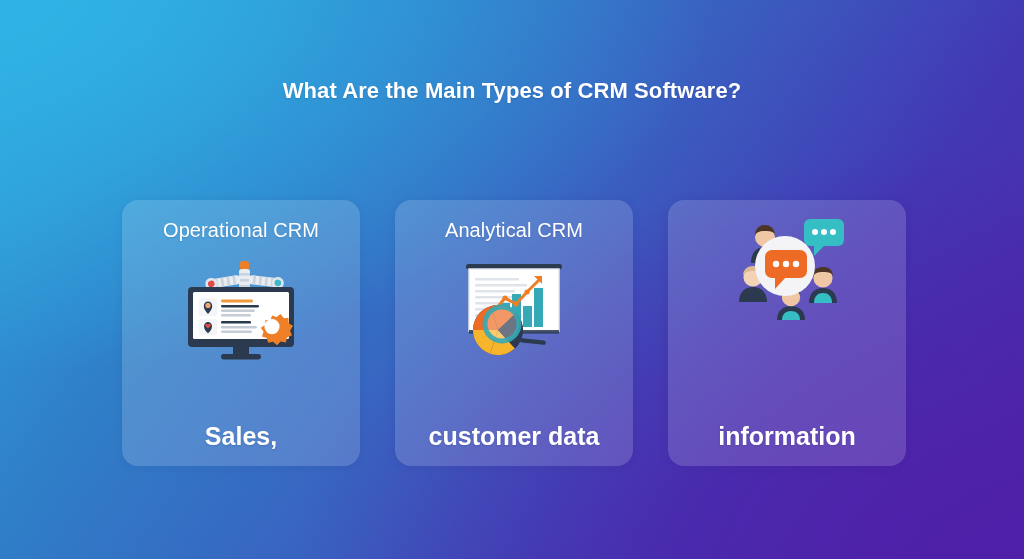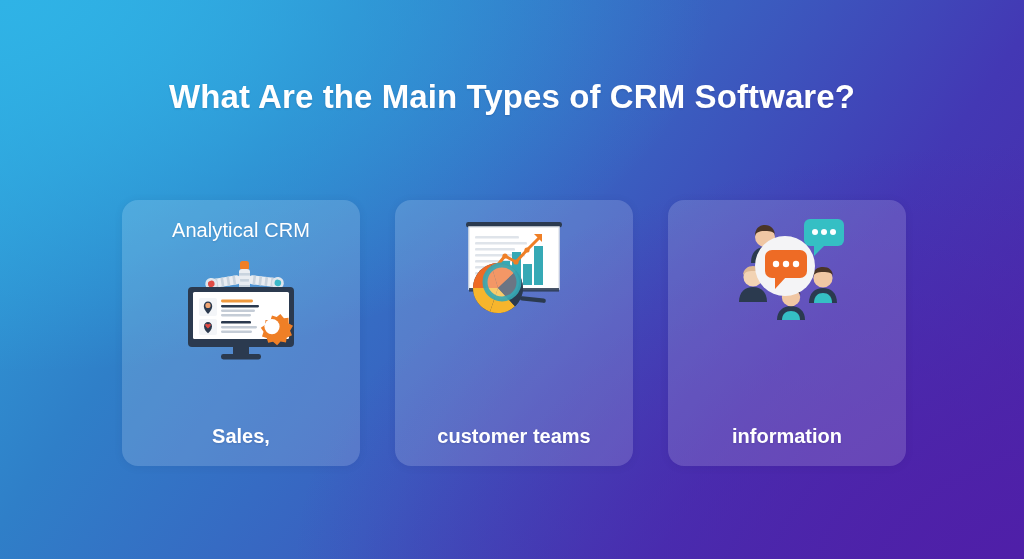--- a/index.html
+++ b/index.html
@@ -22,21 +22,21 @@
   }
 
   
   .page-title {
     position: absolute;
     top: 78px;
     left: 0;
     width: 100%;
     text-align: center;
     color: #ffffff;
-    font-size: 33px;
+    font-size: 22px;
     font-weight: bold;
     letter-spacing: 0.1px;
     text-shadow: 0 1px 2px rgba(20,30,80,0.18);
   }
 
   
   .cards {
     position: absolute;
     top: 200px;
     left: 122px;
@@ -73,38 +73,38 @@
     align-items: center;
     justify-content: center;
   }
   .card-desc {
     position: absolute;
     bottom: 18px;
     left: 0;
     width: 100%;
     text-align: center;
     color: #ffffff;
-    font-size: 20px;
+    font-size: 25px;
     font-weight: bold;
     line-height: 23px;
     text-shadow: 0 1px 2px rgba(20,30,80,0.16);
   }
   .card-desc span { display: block; }
 </style>
 </head>
 <body>
 
 <div id="stage">
 
   <div class="page-title">What Are the Main Types of CRM Software?</div>
 
   <div class="cards">
 
     <div class="card">
-      <div class="card-title">Analytical CRM</div>
+      <div class="card-title">Operational CRM</div>
 
       <div class="card-icon">
         <svg width="140" height="110" viewBox="0 0 140 110" xmlns="http://www.w3.org/2000/svg">
 
           <g>
             <rect x="69" y="8" width="9" height="9" rx="2.5" fill="#ef7f26"></rect>
             <rect x="68" y="16" width="11" height="44" rx="3" fill="#e9edf2"></rect>
             <g fill="#c8d3de">
               <rect x="68" y="20" width="11" height="2.6"></rect>
               <rect x="68" y="26" width="11" height="2.6"></rect>
@@ -167,20 +167,21 @@
           </g>
         </svg>
       </div>
 
       <div class="card-desc">
         <span>Sales,</span>
       </div>
     </div>
 
     <div class="card">
+      <div class="card-title">Analytical CRM</div>
 
       <div class="card-icon">
         <svg width="128" height="108" viewBox="0 0 128 108" xmlns="http://www.w3.org/2000/svg">
 
           <rect x="16" y="10" width="96" height="5.5" rx="2.4" fill="#2b3a4f"></rect>
           <rect x="19" y="15" width="90" height="62" fill="#ffffff"></rect>
           <rect x="19" y="15" width="90" height="62" fill="none" stroke="#e2e6ec" stroke-width="1.5"></rect>
           <rect x="19" y="76" width="90" height="3.6" fill="#2b3a4f" opacity="0.85"></rect>
 
           <g fill="#dfe4ea">
@@ -218,21 +219,21 @@
             <path d="M0,0 L-8,23.7 A25,25 0 0,0 17,18.3 Z" fill="#f7b52c"></path>
             <path d="M0,0 L17,18.3 A25,25 0 0,0 18,-17 Z" fill="#2b3a4f"></path>
           </g>
 
           <circle cx="52" cy="70" r="17" fill="#ffffff" opacity="0.30"></circle>
           <circle cx="52" cy="70" r="17" fill="none" stroke="#35a9b5" stroke-width="5" opacity="0.9"></circle>
         </svg>
       </div>
 
       <div class="card-desc">
-        <span>customer teams</span>
+        <span>customer data</span>
       </div>
     </div>
 
     <div class="card">
 
       <div class="card-icon">
         <svg width="130" height="110" viewBox="0 0 130 110" xmlns="http://www.w3.org/2000/svg">
 
           <g>
             <rect x="82" y="8" width="40" height="27" rx="6" fill="#35bfc4"></rect>

